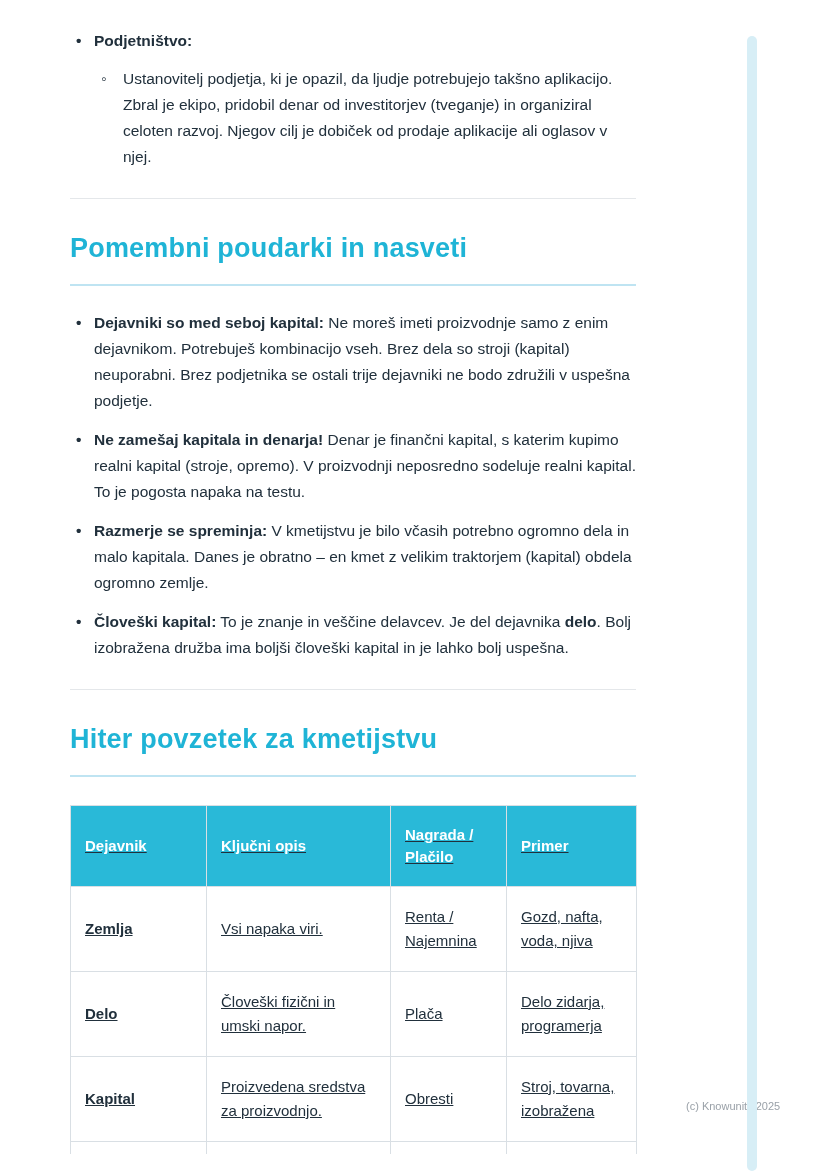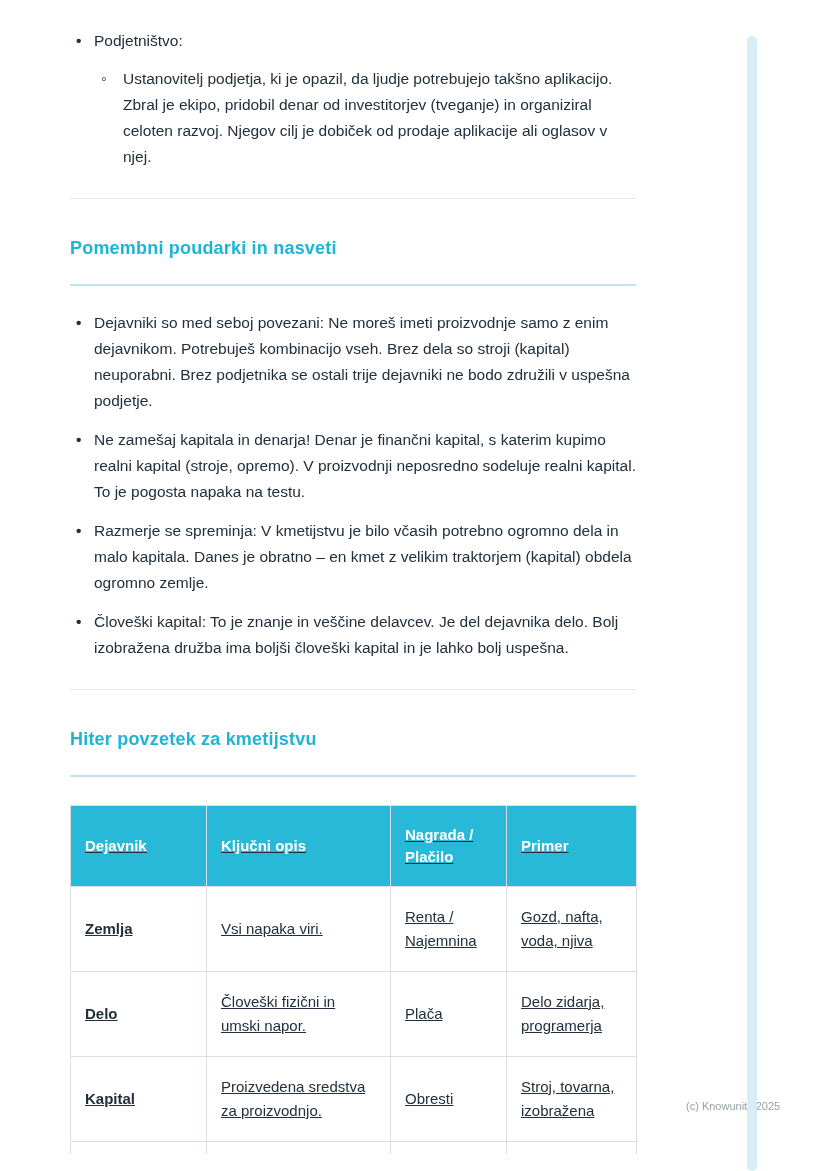--- a/index.html
+++ b/index.html
@@ -9,21 +9,21 @@
     font-family:"Liberation Sans","DejaVu Sans",sans-serif;
     color:#21303c;
   }
   .page-content {
     position:absolute;
     left:70px; top:28px;
     width:566px;
     font-size:15.5px;
     line-height:26px;
   }
-  .b { font-weight:400; }
+  .b { font-weight:700; }
 
   ul.bullets { list-style:none; }
   ul.bullets > li { position:relative; padding-left:24px; }
   ul.bullets.top > li::before {
     content:"•";
     position:absolute; left:6px; top:0;
     font-weight:700;
   }
   ul.bullets.sub { margin-top:12px; }
   ul.bullets.sub > li { padding-left:29px; font-weight:400; }
@@ -36,21 +36,21 @@
 
   hr.divider {
     border:none;
     border-top:1px solid #e4e7ea;
     margin:28px 0 0 0;
   }
 
   h2.section-heading {
     margin:30px 0 0 0;
     padding-bottom:17px;
-    font-size:18px;
+    font-size:27px;
     line-height:38px;
     font-weight:700;
     letter-spacing:.2px;
     color:#1fb4d6;
     border-bottom:2px solid #bfe4f2;
   }
   .bullets-block { margin-top:24px; }
 
   table.summary-table {
     width:100%;
@@ -116,21 +116,21 @@
       </ul>
     </li>
   </ul>
 
   <hr class="divider">
 
   <h2 class="section-heading">Pomembni poudarki in nasveti</h2>
 
   <ul class="bullets top spaced bullets-block">
     <li>
-      <span class="b">Dejavniki so med seboj povezani:</span><span> Ne moreš imeti proizvodnje samo z enim dejavnikom. Potrebuješ kombinacijo vseh. Brez dela so stroji (kapital) neuporabni. Brez podjetnika se ostali trije dejavniki ne bodo združili v uspešna podjetje.</span>
+      <span class="b">Dejavniki so med seboj kapital:</span><span> Ne moreš imeti proizvodnje samo z enim dejavnikom. Potrebuješ kombinacijo vseh. Brez dela so stroji (kapital) neuporabni. Brez podjetnika se ostali trije dejavniki ne bodo združili v uspešna podjetje.</span>
     </li>
     <li>
       <span class="b">Ne zamešaj kapitala in denarja!</span><span> Denar je finančni kapital, s katerim kupimo realni kapital (stroje, opremo). V proizvodnji neposredno sodeluje realni kapital. To je pogosta napaka na testu.</span>
     </li>
     <li>
       <span class="b">Razmerje se spreminja:</span><span> V kmetijstvu je bilo včasih potrebno ogromno dela in malo kapitala. Danes je obratno – en kmet z velikim traktorjem (kapital) obdela ogromno zemlje.</span>
     </li>
     <li>
       <span class="b">Človeški kapital:</span><span> To je znanje in veščine delavcev. Je del dejavnika </span><span class="b">delo</span><span>. Bolj izobražena družba ima boljši človeški kapital in je lahko bolj uspešna.</span>
     </li>

